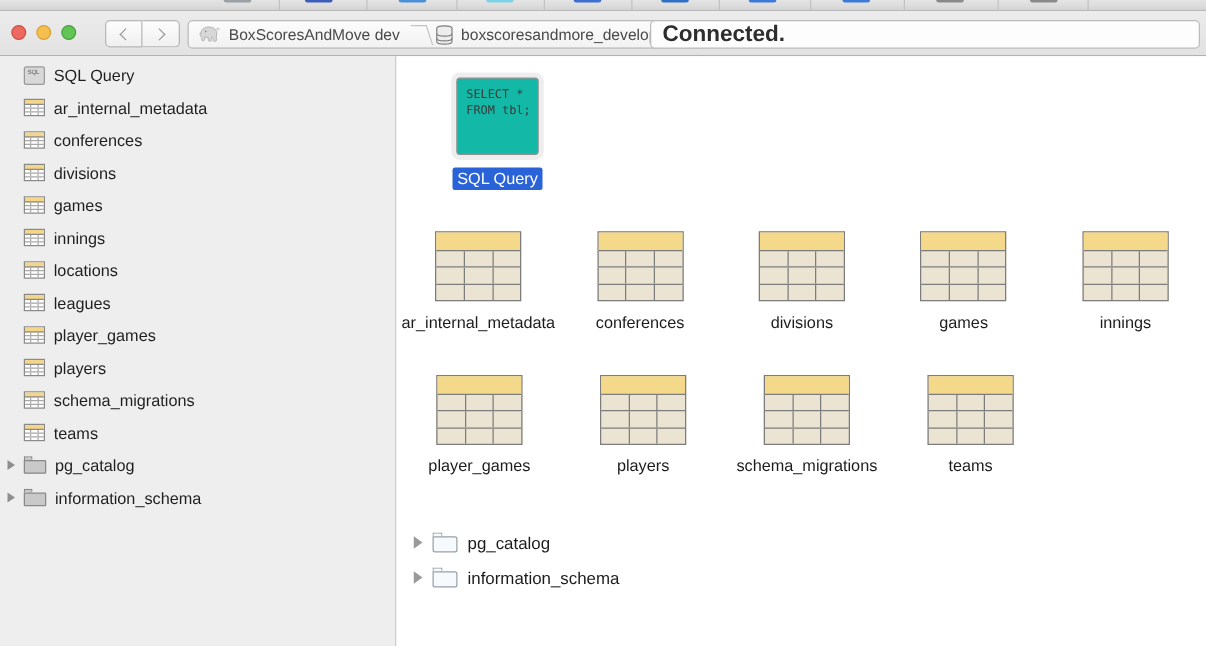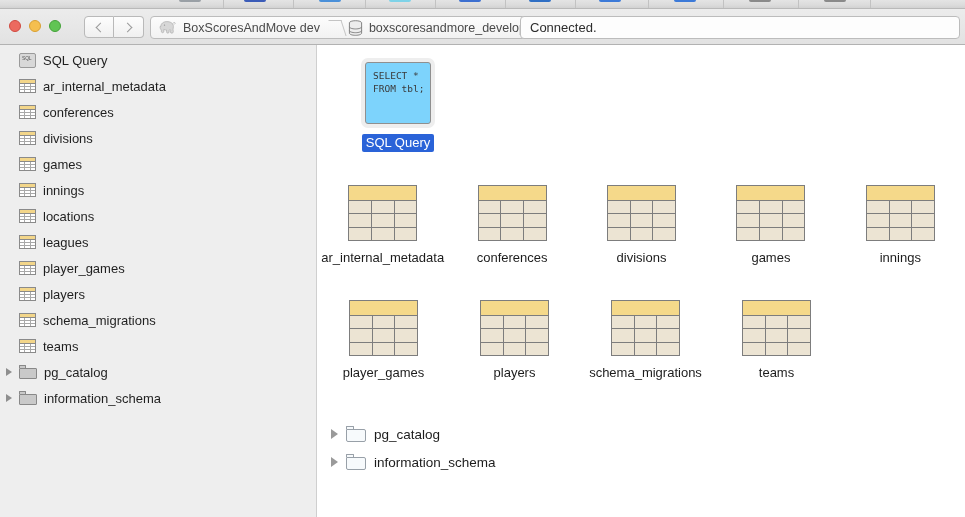--- a/index.html
+++ b/index.html
@@ -143,22 +143,23 @@
     position: absolute;
     top: 7px; left: 520px;
     height: 23px;
     min-width: 440px;
     background: #fdfdfd;
     border: 1px solid #bcbcbc;
     border-radius: 4px;
     display: flex;
     align-items: center;
     padding: 0 9px;
-    font-size: 13px;
+    font-size: 18px;
     color: #2d2d2d;
+    font-weight: bold;
   }
 
   
   .sidebar {
     position: absolute;
     top: 45px; left: 0;
     width: 317px;
     height: 472px;
     background: #eeeeee;
     border-right: 1px solid #cfcfcf;
@@ -250,21 +251,21 @@
 
   .sqlitem {
     position: absolute;
     left: 32px; top: 17px;
     width: 96px;
     text-align: center;
   }
   .sqlbox {
     width: 66px; height: 62px;
     margin: 0 auto;
-    background: #7dd3fc;
+    background: #14b8a6;
     border: 1px solid #8f8f8f;
     border-radius: 3px;
     box-shadow: 0 0 0 4px #eeeeee;
     font-family: "DejaVu Sans Mono", monospace;
     font-size: 9.5px;
     line-height: 13px;
     color: #3a3a3a;
     text-align: left;
     padding: 6px 0 0 7px;
     white-space: pre;

